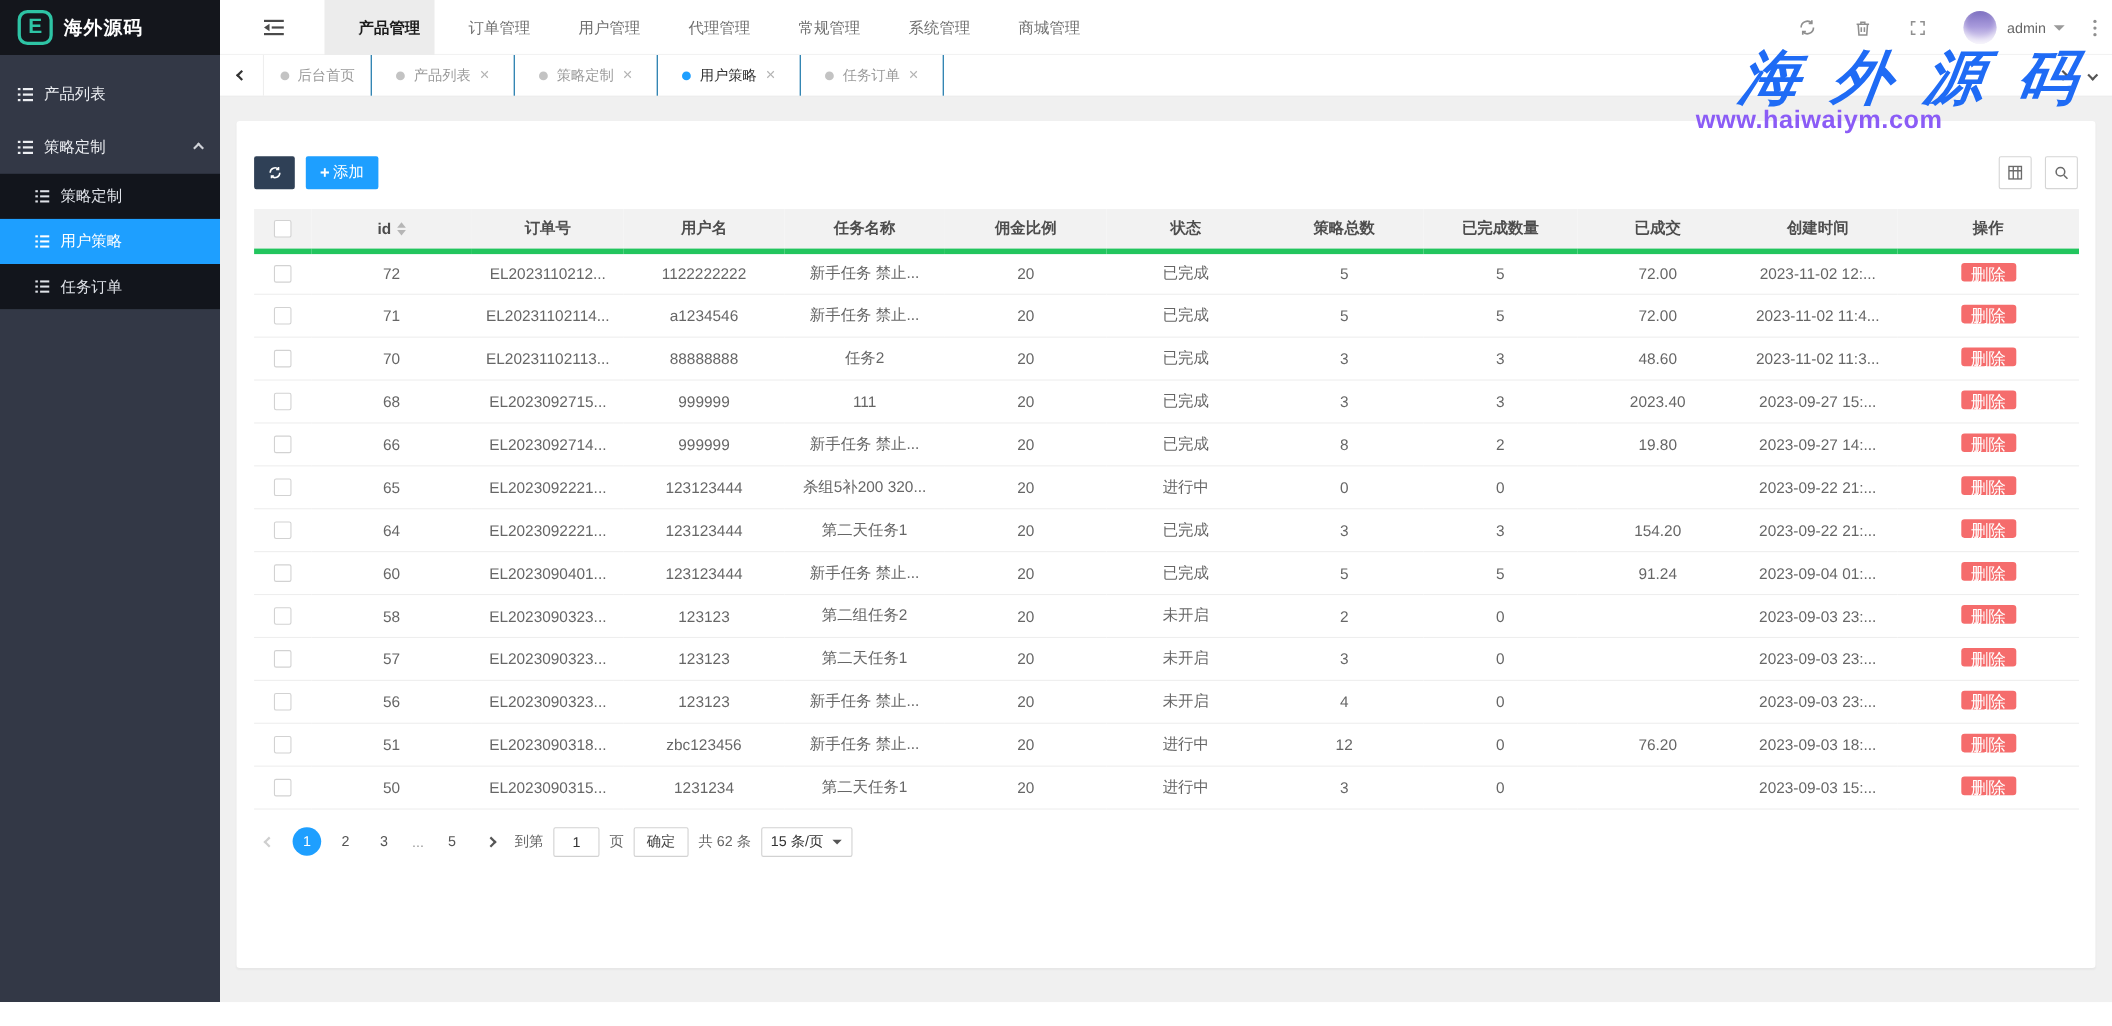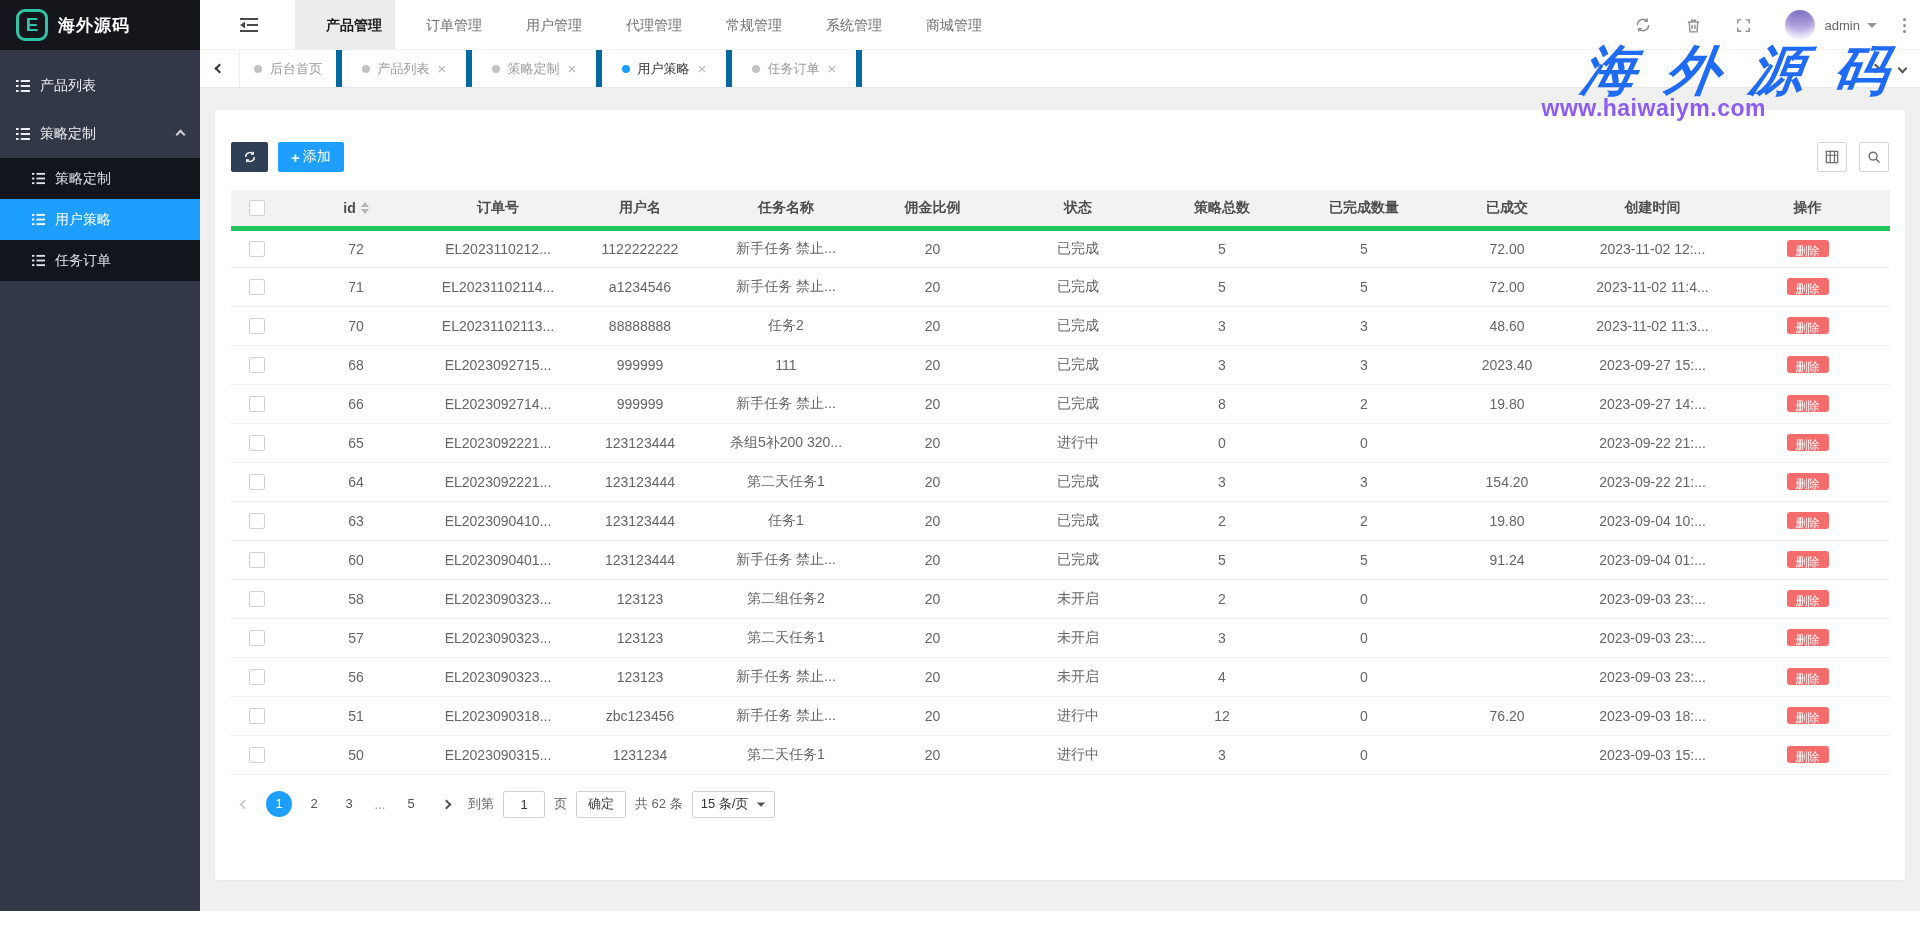--- a/index.html
+++ b/index.html
@@ -36,21 +36,21 @@
   .caret-down { width:0; height:0; border-left:5px solid transparent; border-right:5px solid transparent;
     border-top:5px solid #9a9a9a; display:inline-block; }
   .dots { display:flex; flex-direction:column; gap:3px; margin-left:22px; padding:4px; cursor:pointer; }
   .dots i { width:3px; height:3px; border-radius:50%; background:#8f8f8f; }
 
   
   .tabbar { position:absolute; left:200px; top:50px; right:0; height:38px; background:#fff; border-bottom:1px solid #e9e9e9; display:flex; z-index:5; }
   .tab-scroll { width:40px; height:100%; display:flex; align-items:center; justify-content:center;
     border-right:1px solid #eee; color:#333; cursor:pointer; }
   .tab { display:flex; align-items:center; justify-content:center; gap:8px; min-width:130px; padding:0 14px;
-    height:100%; border-right:6px solid #0369a1; font-size:13px; color:#9b9b9b; cursor:pointer; }
+    height:100%; border-right:1px solid #0369a1; font-size:13px; color:#9b9b9b; cursor:pointer; }
   .tab:first-of-type { min-width:98px; }
   .tab .dot { width:8px; height:8px; border-radius:50%; background:#c3c3c3; }
   .tab.active { color:#333; }
   .tab.active .dot { background:#1e9fff; }
   .tab .close { font-size:15px; color:#b3b3b3; line-height:1; cursor:pointer; }
   .tab-right { margin-left:auto; display:flex; align-items:center; gap:20px; padding:0 14px; color:#555; }
 
   
   .watermark { position:absolute; top:42px; right:2px; z-index:40; text-align:right; pointer-events:none; }
   .wm-brand { font-family:"DejaVu Serif","Liberation Serif",serif; font-style:italic; font-weight:bold;
@@ -76,21 +76,21 @@
     border-bottom:5px solid #22c55e; text-align:center; white-space:nowrap; }
   table.data tbody td { height:39px; border-bottom:1px solid #eee; text-align:center;
     white-space:nowrap; overflow:hidden; text-overflow:ellipsis; }
   table.data tbody tr.hover { background:#f2f2f2; }
   .cb { display:inline-block; width:16px; height:16px; border:1px solid #d2d2d2; border-radius:2px; background:#fff; vertical-align:middle; cursor:pointer; }
   .th-id { display:inline-flex; align-items:center; gap:5px; }
   .sort { display:inline-flex; flex-direction:column; gap:2px; cursor:pointer; }
   .sort .s-up { width:0; height:0; border-left:4px solid transparent; border-right:4px solid transparent; border-bottom:5px solid #b6b6b6; }
   .sort .s-down { width:0; height:0; border-left:4px solid transparent; border-right:4px solid transparent; border-top:5px solid #b6b6b6; }
   .btn-del { display:inline-block; padding:0 9px; height:17px; line-height:23px; background:#f56c6c; color:#fff;
-    font-size:12px; border:none; border-radius:3px; cursor:pointer; }
+    font-size:16px; border:none; border-radius:3px; cursor:pointer; }
 
   
   .pager { display:flex; align-items:center; margin-top:16px; font-size:13px; color:#666; gap:9px; }
   .pg-btn { width:26px; height:26px; display:flex; align-items:center; justify-content:center; cursor:pointer; }
   .pg-prev { color:#cfcfcf; }
   .pg-next { color:#555; }
   .pg-num { min-width:26px; height:26px; line-height:26px; text-align:center; color:#555; cursor:pointer; }
   .pg-num.active { background:#1e9fff; color:#fff; border-radius:50%; width:26px; }
   .pg-dots { color:#999; min-width:18px; text-align:center; }
   .pg-text { color:#666; }
@@ -445,34 +445,20 @@
               <td>20</td>
               <td>已完成</td>
               <td>3</td>
               <td>3</td>
               <td>154.20</td>
               <td>2023-09-22 21:...</td>
               <td><button class="btn-del">删除</button></td>
             </tr>
             <tr>
               <td><span class="cb"></span></td>
-              <td>63</td>
-              <td>EL2023090410...</td>
-              <td>123123444</td>
-              <td>任务1</td>
-              <td>20</td>
-              <td>已完成</td>
-              <td>2</td>
-              <td>2</td>
-              <td>19.80</td>
-              <td>2023-09-04 10:...</td>
-              <td><button class="btn-del">删除</button></td>
-            </tr>
-            <tr>
-              <td><span class="cb"></span></td>
               <td>60</td>
               <td>EL2023090401...</td>
               <td>123123444</td>
               <td>新手任务 禁止...</td>
               <td>20</td>
               <td>已完成</td>
               <td>5</td>
               <td>5</td>
               <td>91.24</td>
               <td>2023-09-04 01:...</td>

